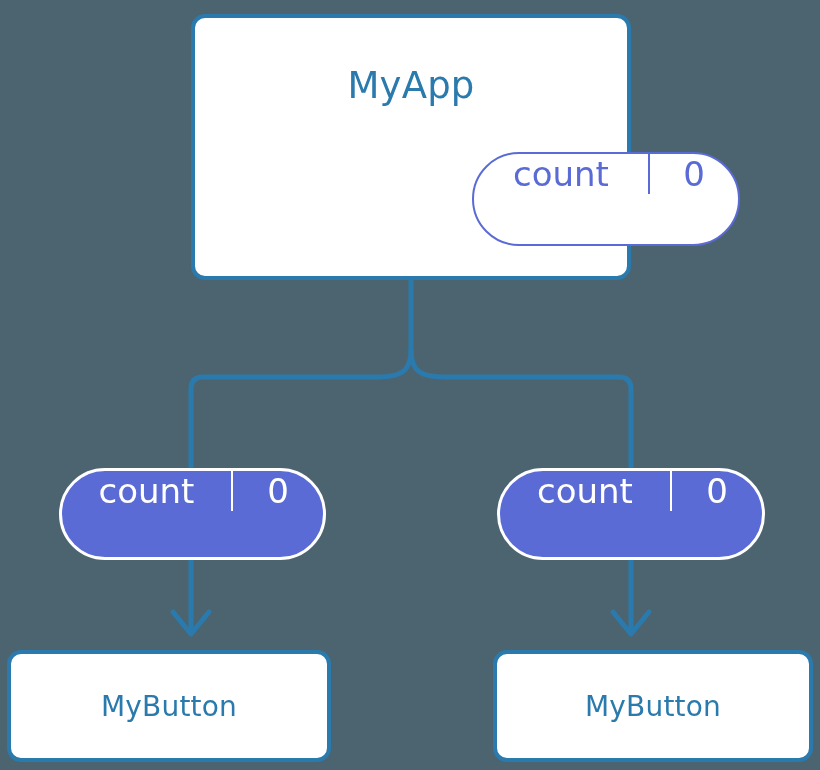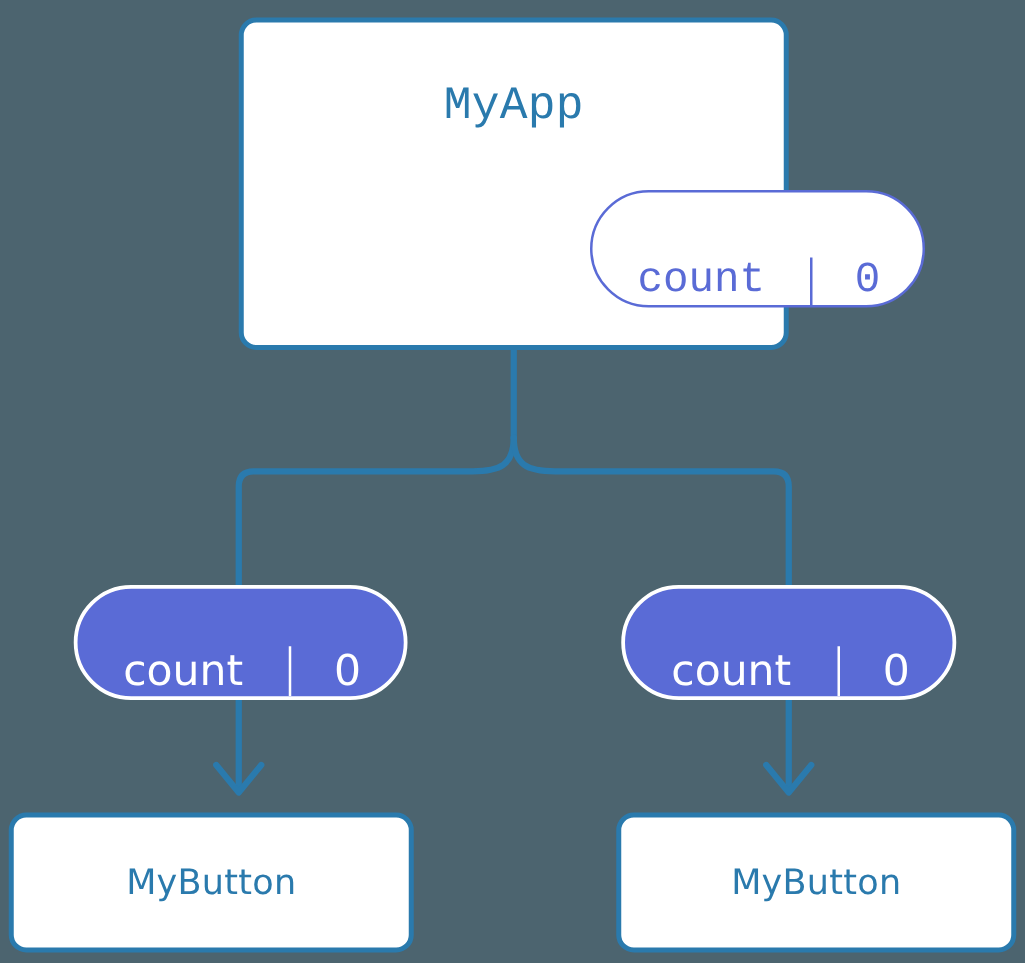--- a/index.html
+++ b/index.html
@@ -42,21 +42,20 @@
     text-align: center;
     white-space: nowrap;
   }
 
   
   #app-box {
     left: 191px;
     top: 14px;
     width: 440px;
     height: 266px;
-    font-family: Liberation Mono, monospace;
   }
   #app-box .node-title {
     margin-top: 46px;
   }
 
   
   .button-box {
     height: 112px;
   }
   .button-box .node-title {
@@ -75,21 +74,21 @@
   #button-box-right {
     left: 493px;
     top: 650px;
     width: 320px;
   }
 
   
   .pill {
     position: absolute;
     display: flex;
-    align-items: flex-end;
+    align-items: flex-start;
     border-radius: 999px;
     box-sizing: border-box;
     overflow: hidden;
   }
   .pill .pill-key,
   .pill .pill-val {
     display: flex;
     align-items: center;
     justify-content: center;
     font-size: 34px;

